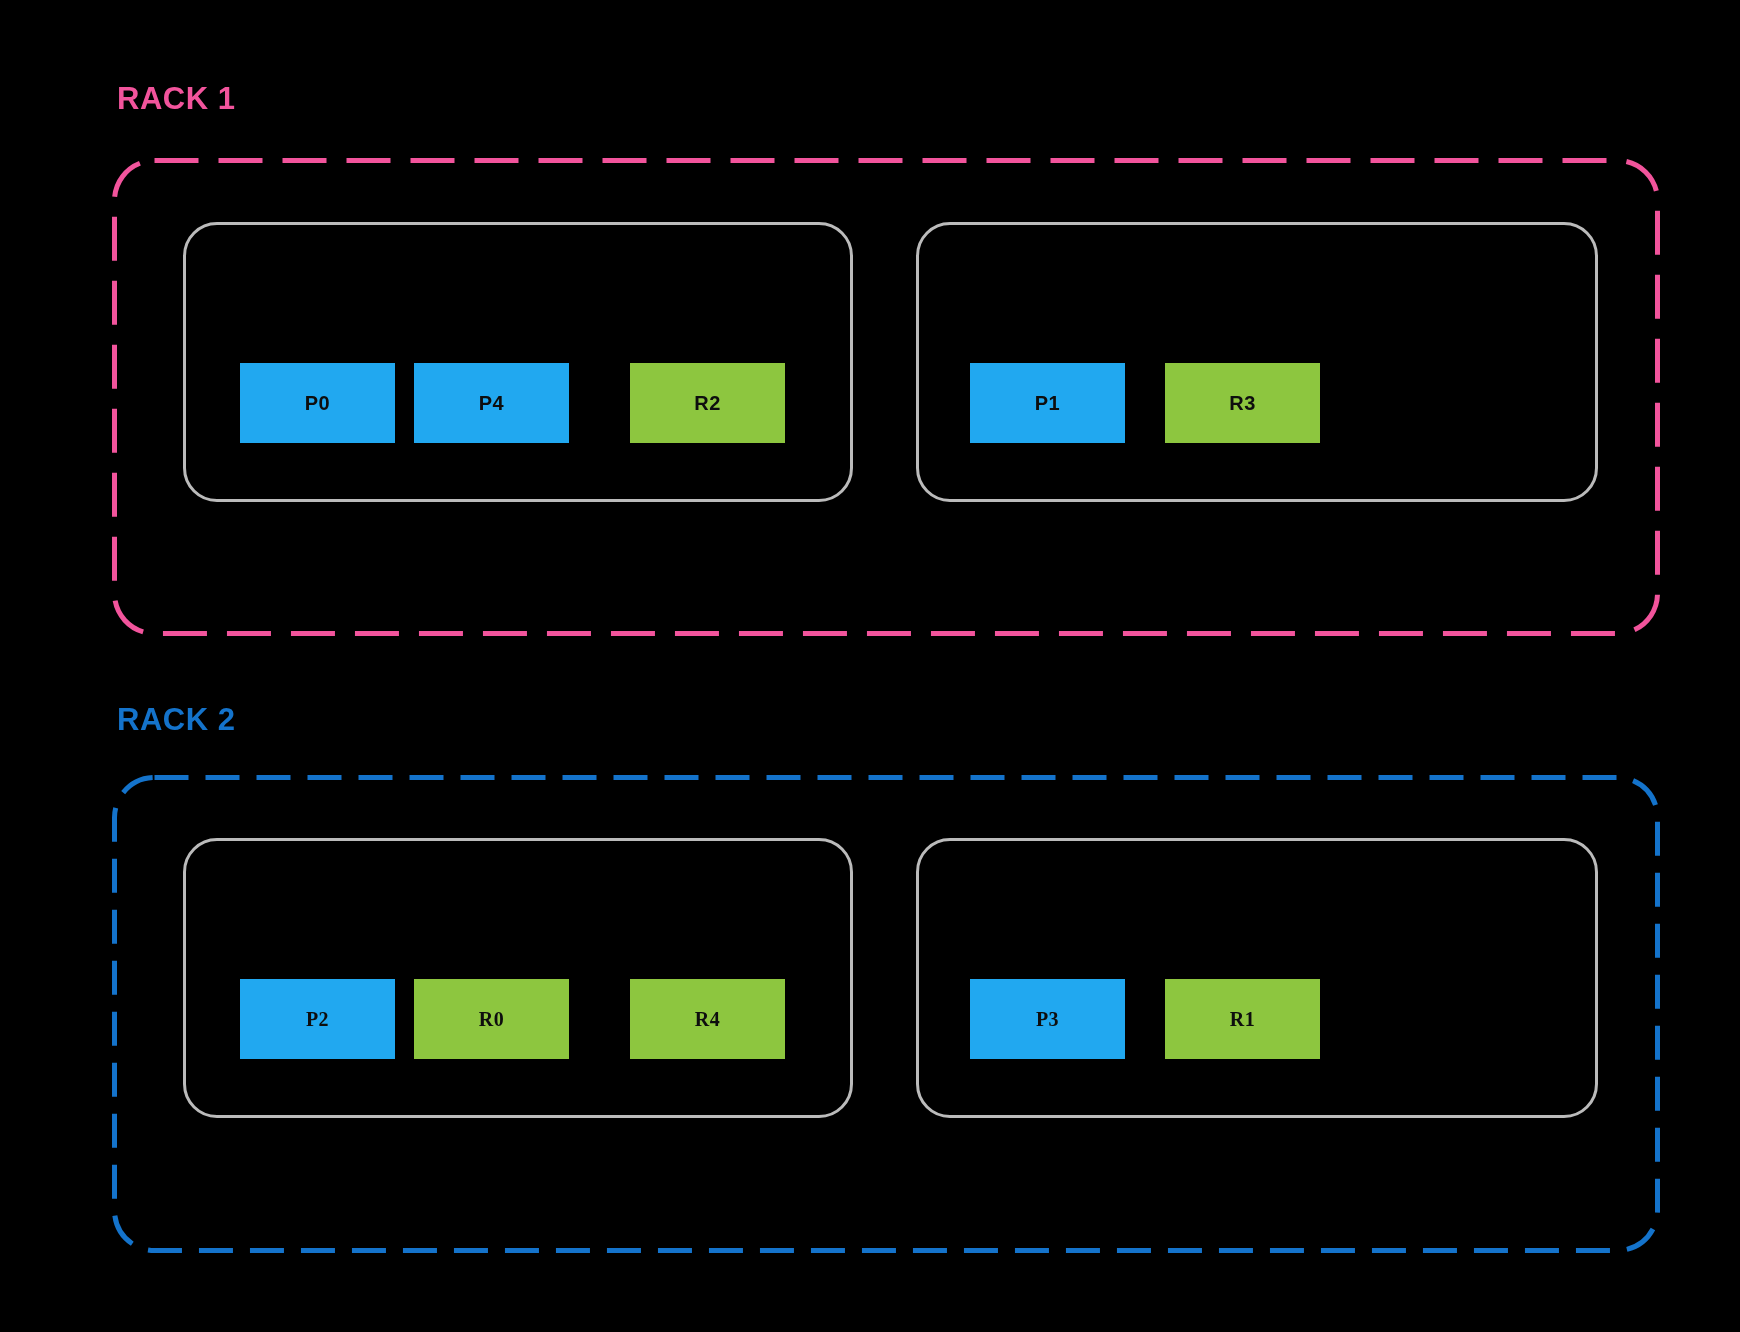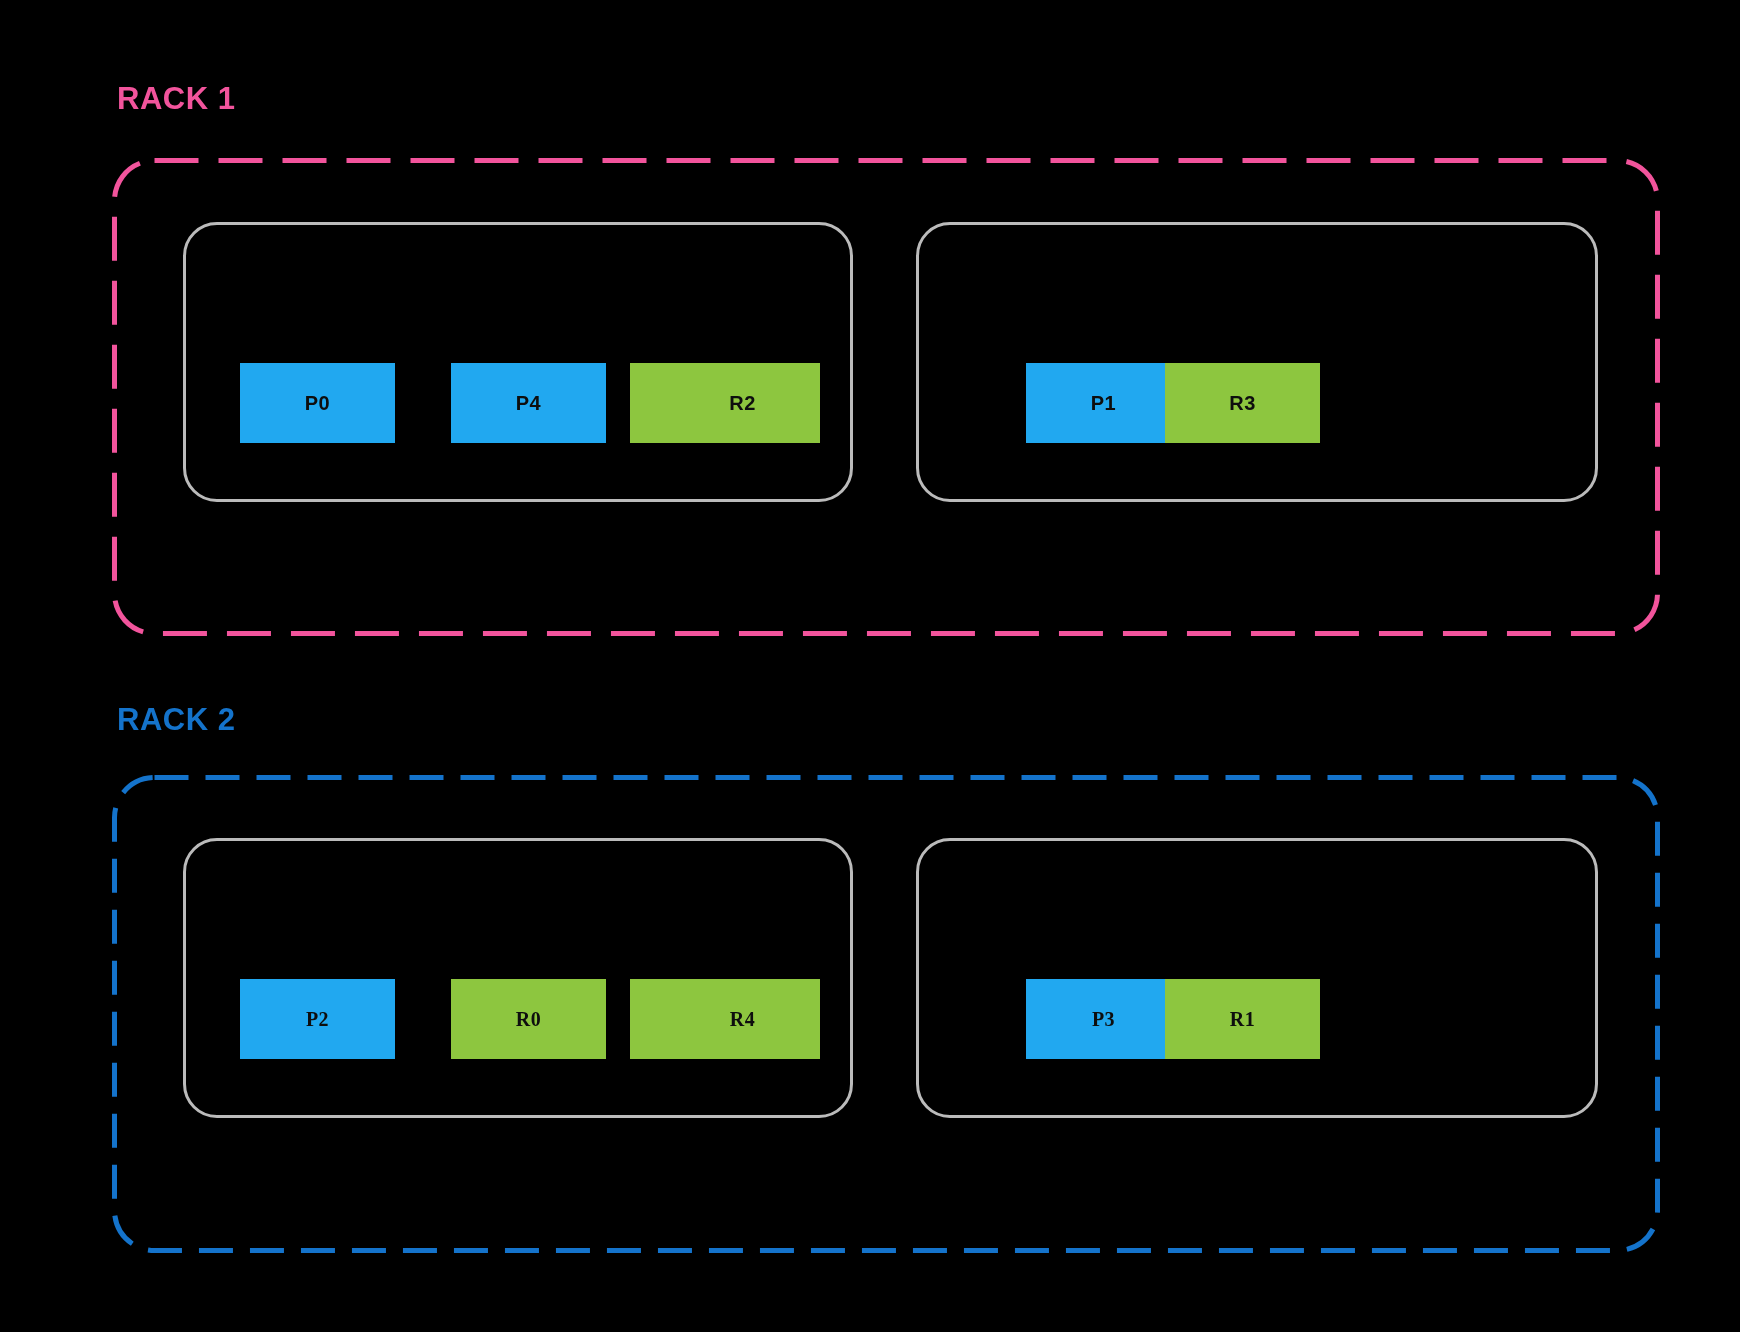--- a/index.html
+++ b/index.html
@@ -72,23 +72,23 @@
     font-weight: 700;
     letter-spacing: 0.5px;
     color: var(--shard-text);
   }
   .rack1 .shard { top: 363px; }
   .rack2 .shard { top: 979px; font-family: Liberation Serif, serif; }
   .shard.primary { background: var(--shard-primary); }
   .shard.replica { background: var(--shard-replica); }
 
   .shard.pos-a1 { left: 240px; }
-  .shard.pos-a2 { left: 451px; }
-  .shard.pos-a3 { left: 630px; padding-left: 35px; }
-  .shard.pos-b1 { left: 1026px; }
+  .shard.pos-a2 { left: 414px; }
+  .shard.pos-a3 { left: 630px; }
+  .shard.pos-b1 { left: 970px; }
   .shard.pos-b2 { left: 1165px; text-align: right; }
 </style>
 </head>
 <body>
 
 <div class="canvas">
 
   <div class="rack rack1">
     <div class="rack-label">RACK 1</div>
 

